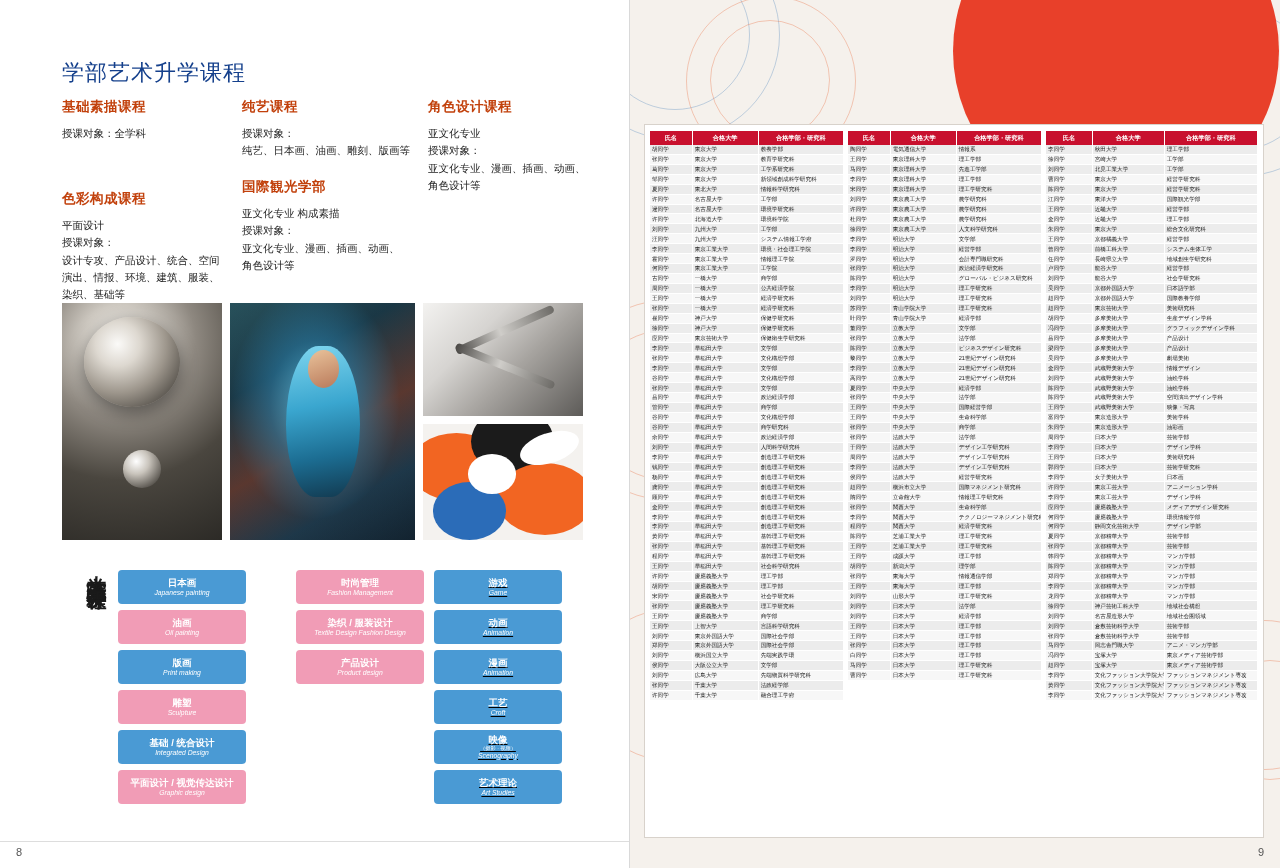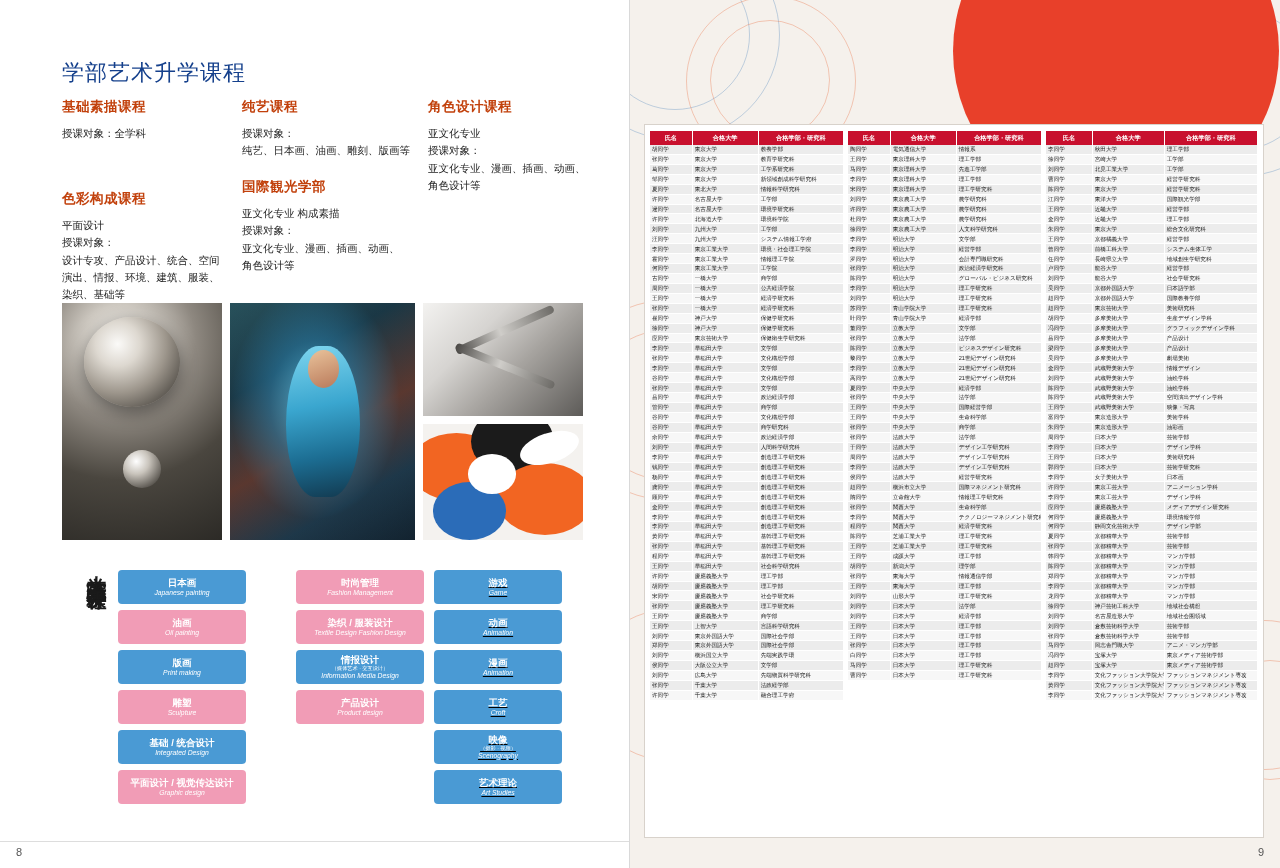--- a/index.html
+++ b/index.html
@@ -296,25 +296,20 @@
           </div>
         <div class="chip-col colB" id="chipcol1" style="left:138px; top:0;">
             <div class="chip pink">
               <span class="cn">时尚管理</span>
               <span class="en">Fashion Management</span>
             </div>
             <div class="chip pink">
               <span class="cn">染织 / 服装设计</span>
               <span class="en">Textile Design  Fashion Design</span>
             </div>
-            <div class="chip blue">
-              <span class="cn">情报设计</span>
-              <span class="tiny">（媒体艺术 · 交互设计）</span>
-              <span class="en">Information Media Design</span>
-            </div>
             <div class="chip pink">
               <span class="cn">产品设计</span>
               <span class="en">Product design</span>
             </div>
           </div>
         <div class="chip-col" id="chipcol2" style="left:316px; top:0;text-decoration:underline;">
             <div class="chip blue">
               <span class="cn">游戏</span>
               <span class="en">Game</span>
             </div>

